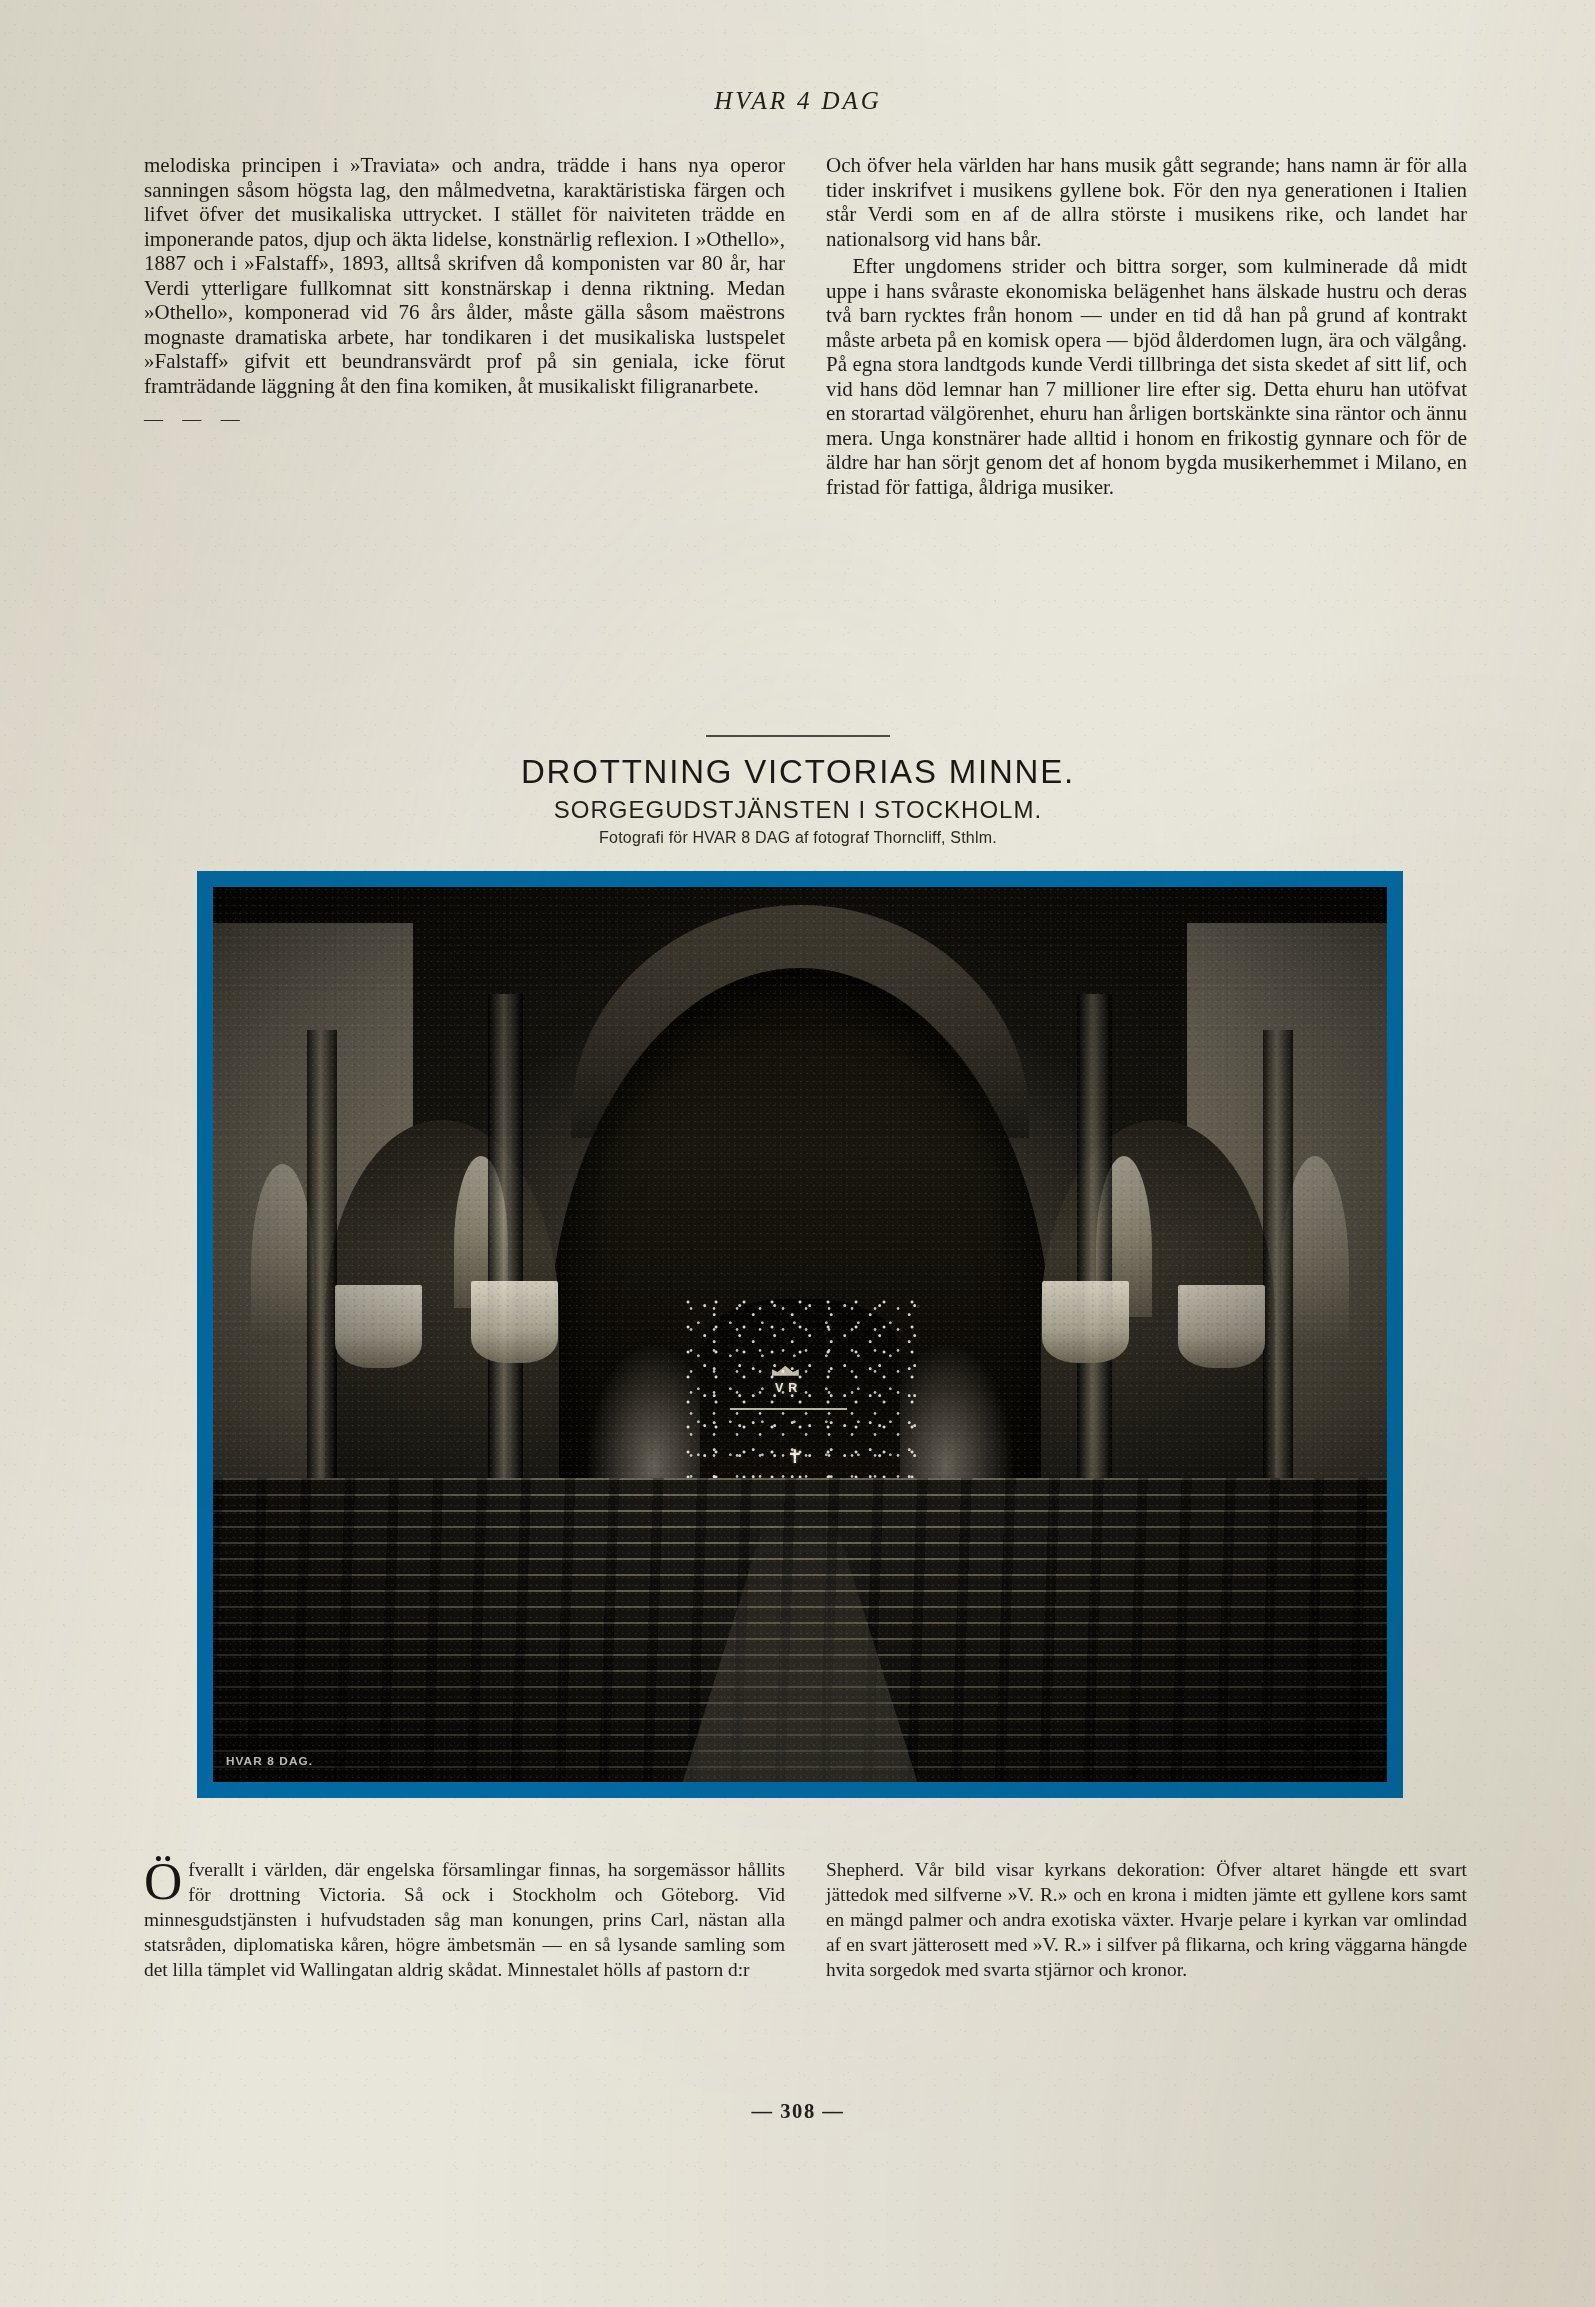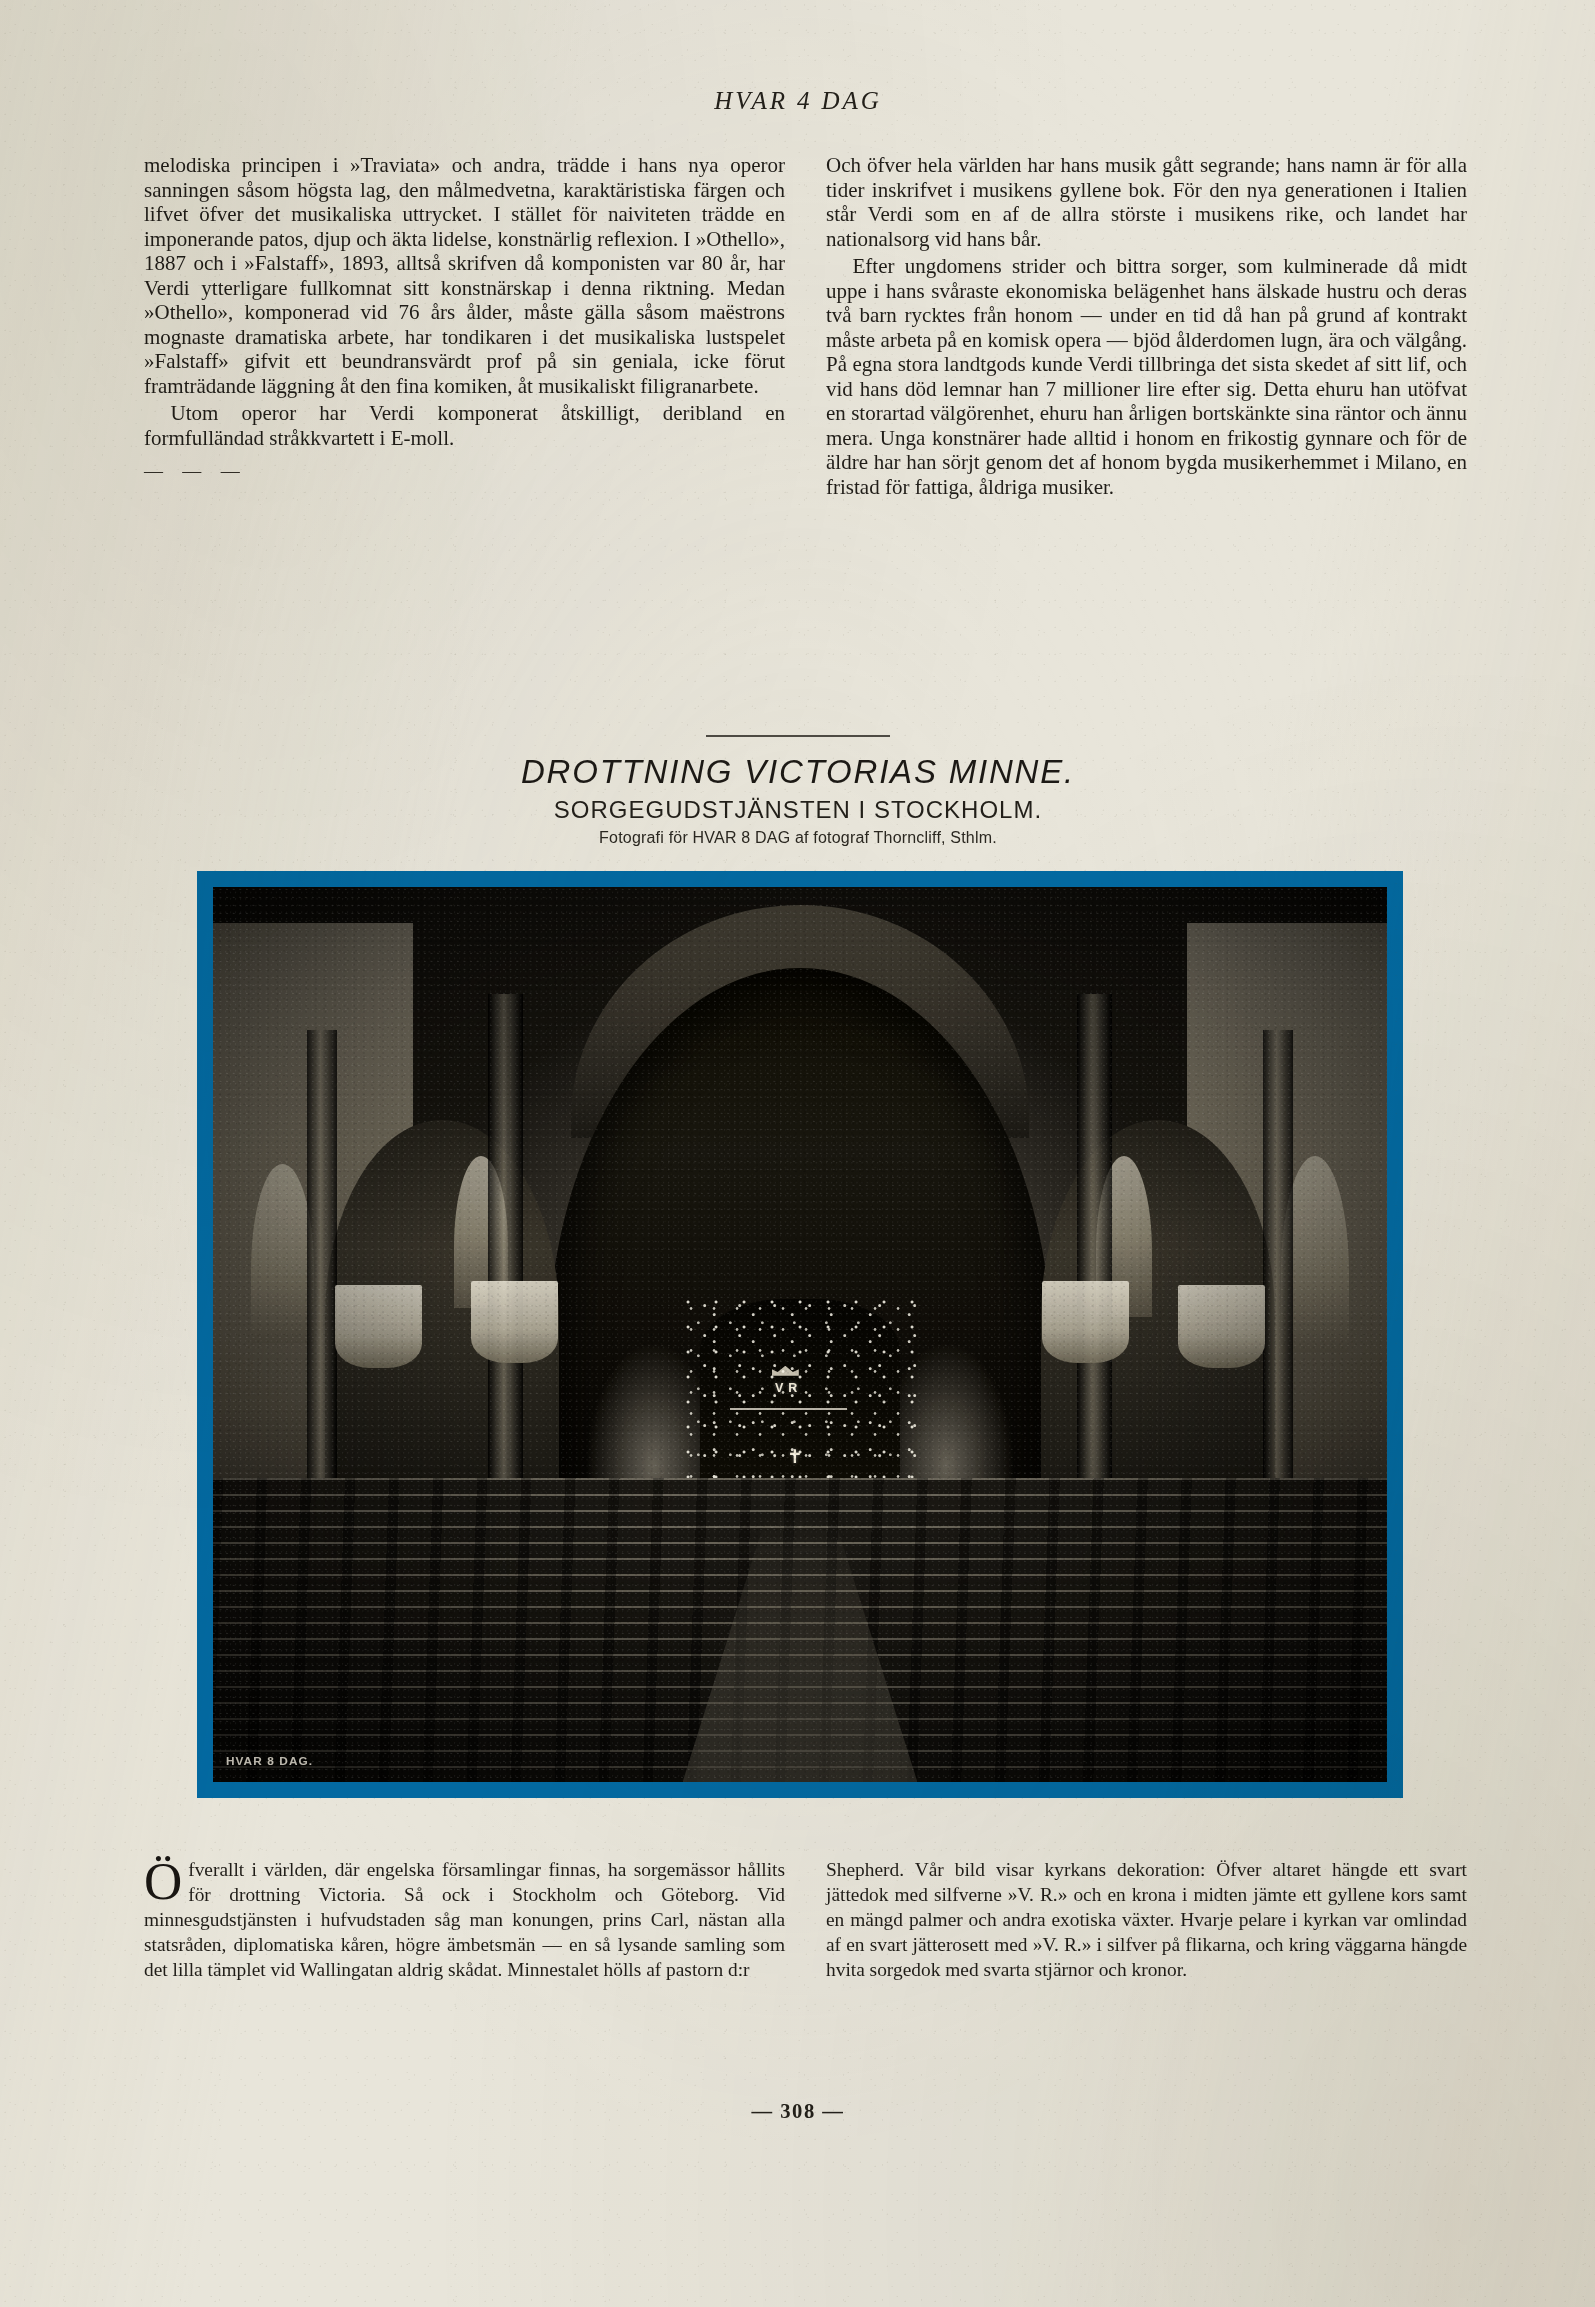--- a/index.html
+++ b/index.html
@@ -103,21 +103,20 @@
     left: 0; right: 0;
     top: 751px;
     text-align: center;
   }
   .sec-title {
     font-family: "Liberation Sans", "DejaVu Sans", sans-serif;
     font-size: 33px;
     letter-spacing: 1.8px;
     color: #1c1915;
     line-height: 41px;
-    font-style: italic;
   }
   .sec-sub {
     font-family: "Liberation Sans", "DejaVu Sans", sans-serif;
     font-size: 24px;
     letter-spacing: 1px;
     color: #221f19;
     line-height: 32px;
     margin-top: 1.5px;
   }
   .sec-credit {
@@ -409,21 +408,20 @@
 <body>
 
 <div class="page">
 
   <div class="running-head">HVAR 4 DAG</div>
 
   <div class="topcols">
 
     <div class="col">
       <p>melodiska principen i »Traviata» och andra, trädde i hans nya operor sanningen såsom högsta lag, den målmedvetna, karaktäristiska färgen och lifvet öfver det musikaliska uttrycket. I stället för naiviteten trädde en imponerande patos, djup och äkta lidelse, konstnärlig reflexion. I »Othello», 1887 och i »Falstaff», 1893, alltså skrifven då komponisten var 80 år, har Verdi ytterligare fullkomnat sitt konstnärskap i denna riktning. Medan »Othello», komponerad vid 76 års ålder, måste gälla såsom maëstrons mognaste dramatiska arbete, har tondikaren i det musikaliska lustspelet »Falstaff» gifvit ett beundransvärdt prof på sin geniala, icke förut framträdande läggning åt den fina komiken, åt musikaliskt filigranarbete.</p>
-      <p class="indent">Utom operor har Verdi komponerat åtskilligt, deribland en formfulländad stråkkvartett i E-moll.</p>
       <div class="sep-dashes">— — —</div>
     </div>
 
     <div class="col">
       <p>Och öfver hela världen har hans musik gått segrande; hans namn är för alla tider inskrifvet i musikens gyllene bok. För den nya generationen i Italien står Verdi som en af de allra störste i musikens rike, och landet har nationalsorg vid hans bår.</p>
       <p class="indent">Efter ungdomens strider och bittra sorger, som kulminerade då midt uppe i hans svåraste ekonomiska belägenhet hans älskade hustru och deras två barn rycktes från honom — under en tid då han på grund af kontrakt måste arbeta på en komisk opera — bjöd ålderdomen lugn, ära och välgång. På egna stora landtgods kunde Verdi tillbringa det sista skedet af sitt lif, och vid hans död lemnar han 7 millioner lire efter sig. Detta ehuru han utöfvat en storartad välgörenhet, ehuru han årligen bortskänkte sina räntor och ännu mera. Unga konstnärer hade alltid i honom en frikostig gynnare och för de äldre har han sörjt genom det af honom bygda musikerhemmet i Milano, en fristad för fattiga, åldriga musiker.</p>
     </div>
 
   </div>
 

